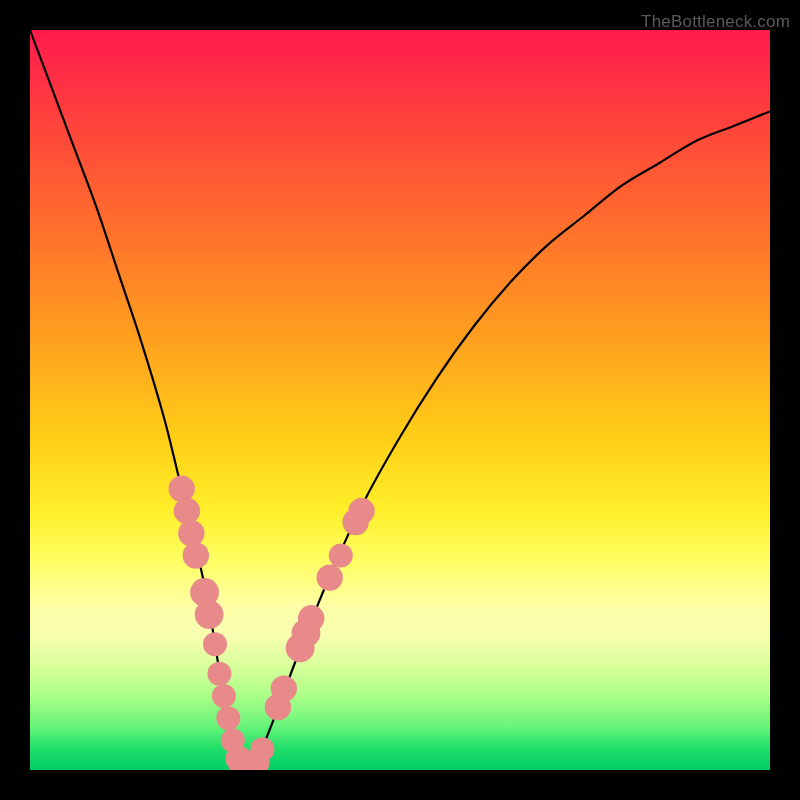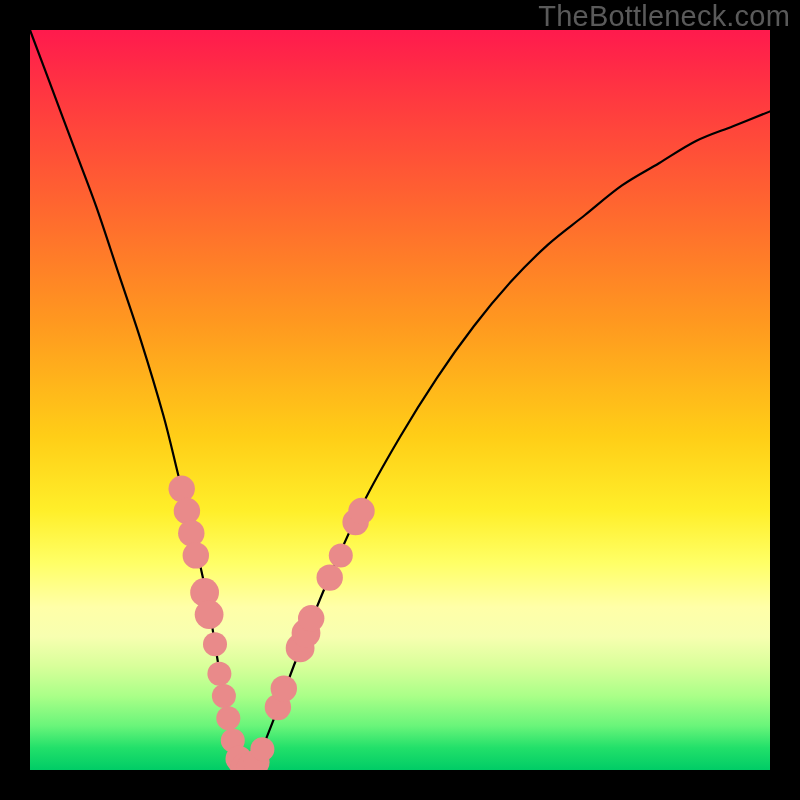--- a/index.html
+++ b/index.html
@@ -47,24 +47,24 @@
     );
   }
   svg.curve {
     position: absolute;
     inset: 0;
     width: 740px;
     height: 740px;
   }
   .watermark {
     position: absolute;
-    top: 0;
+    top: 12px;
     right: 10px;
     color: #5a5a5a;
-    font-size: 29px;
+    font-size: 17px;
     font-weight: 500;
     letter-spacing: 0.2px;
     user-select: none;
   }
 </style>
 </head>
 <body>
 
 <div class="frame">
   <div class="watermark">TheBottleneck.com</div>

